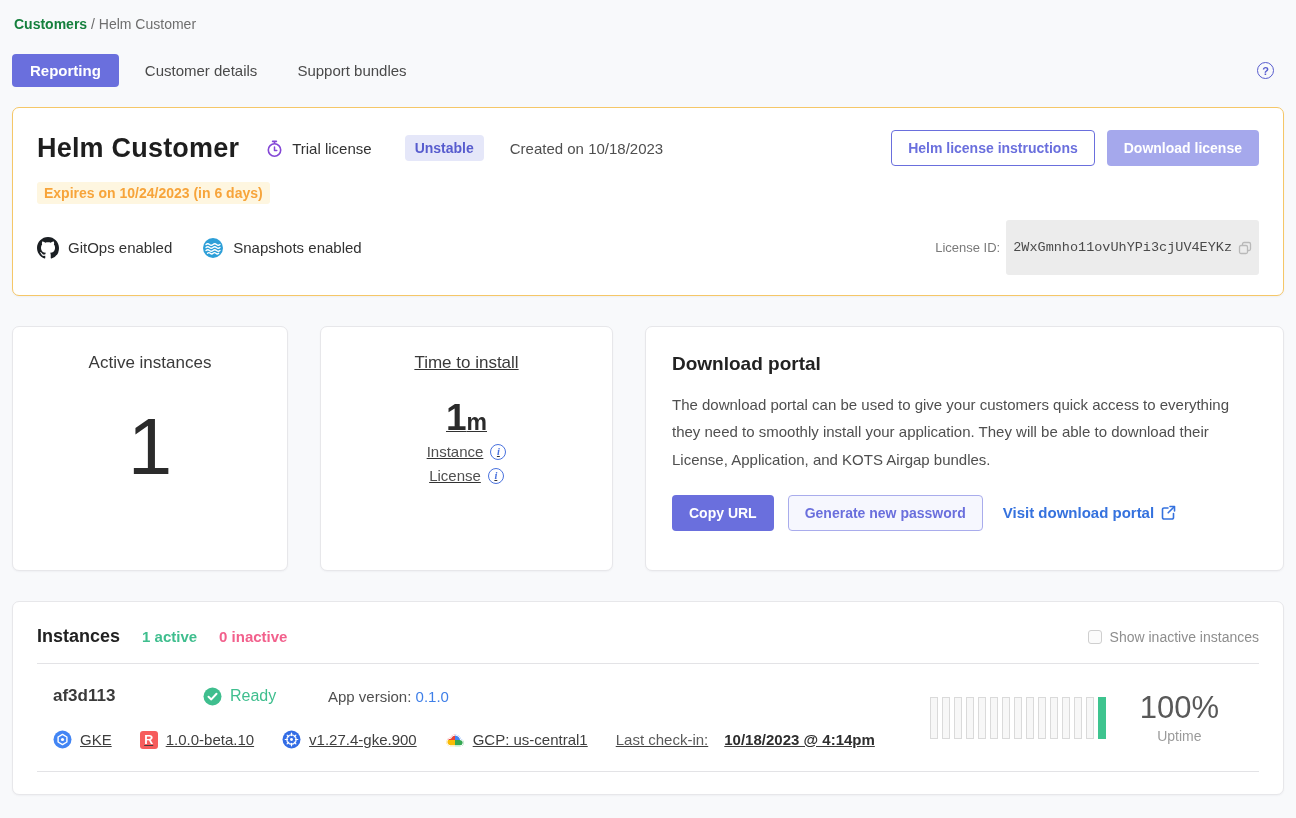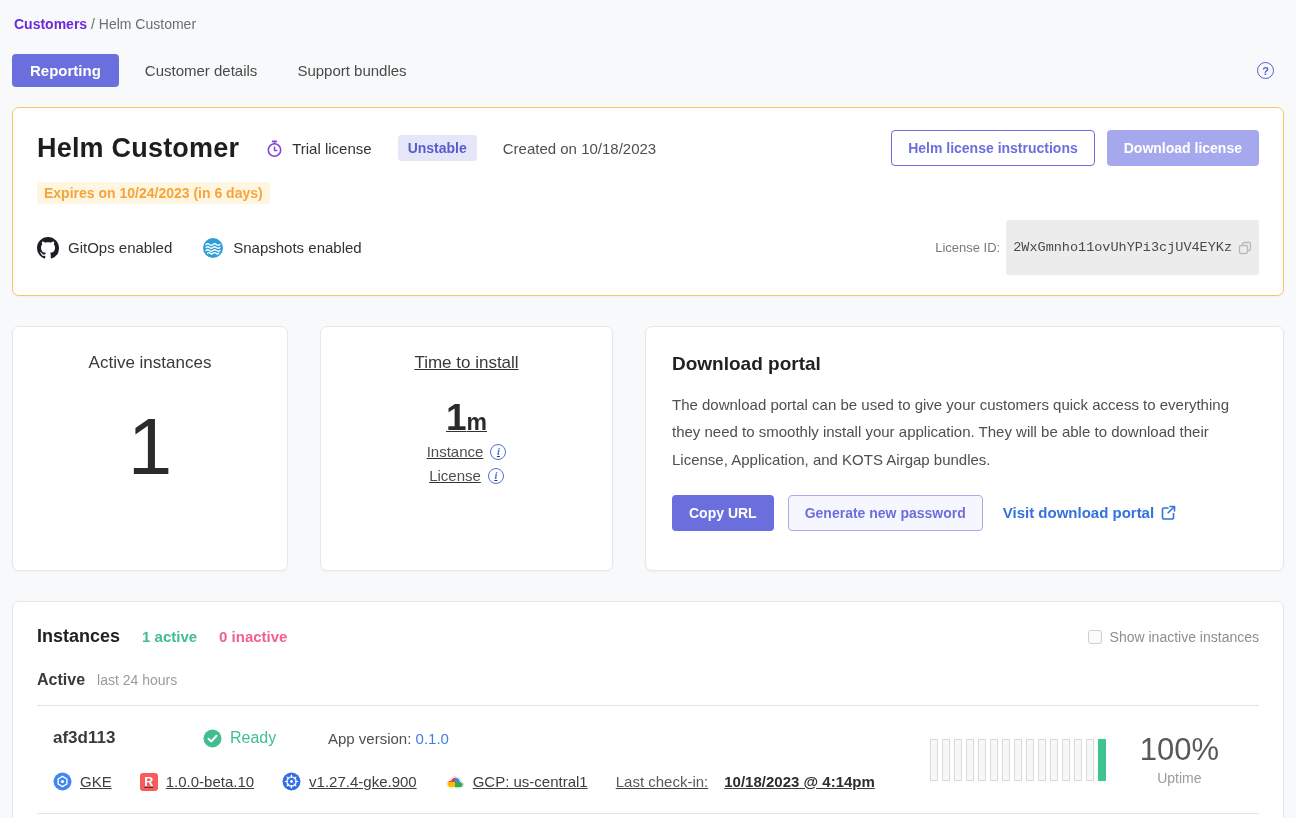--- a/index.html
+++ b/index.html
@@ -22,38 +22,38 @@
   html,body{width:1296px;}
   body{
     background:#F8F9FB;
     font-family:"Liberation Sans","DejaVu Sans",sans-serif;
     color:var(--ink);
     -webkit-font-smoothing:antialiased;
   }
   .page{width:1296px;min-height:818px;padding:12px 12px 18px;}
   
   .breadcrumb{font-size:14px;padding:4px 2px;color:#6B6B6B;}
-  .breadcrumb a{color:#6d28d9;text-decoration:none;font-weight:bold;cursor:pointer;}
+  .breadcrumb a{color:#15803d;text-decoration:none;font-weight:bold;cursor:pointer;}
   .breadcrumb .crumb-current{color:#6E6E6E;}
   
   .tabs{display:flex;align-items:center;margin-top:18px;}
   .tab{font-size:15px;color:#4A4A4A;padding:8px 14px;cursor:pointer;margin-right:12px;}
   .tab.active{background:var(--accent);color:#fff;font-weight:bold;border-radius:4px;padding:8px 18px;}
   .help-btn{margin-left:auto;width:17px;height:17px;border:1.5px solid var(--accent-dark);border-radius:50%;
     color:var(--accent-dark);font-size:11px;font-weight:bold;display:flex;align-items:center;justify-content:center;
     cursor:pointer;margin-right:10px;}
   
   .card{background:#fff;border:1px solid #E7E7EA;border-radius:7px;box-shadow:0 1px 2px rgba(30,30,60,.04);}
   
   .hero{margin-top:20px;border:1px solid var(--gold);padding:22px 24px 20px;}
   .hero-row1{display:flex;align-items:center;}
   .hero-title{font-size:27px;font-weight:bold;color:#1E1E1E;letter-spacing:.2px;}
   .license-type{display:flex;align-items:center;margin-left:26px;font-size:15px;color:var(--ink);}
   .license-type svg{margin-right:8px;}
-  .badge{margin-left:26px;background:var(--badge-bg);color:var(--accent-dark);font-size:14px;font-weight:bold;
+  .badge{margin-left:33px;background:var(--badge-bg);color:var(--accent-dark);font-size:14px;font-weight:bold;
     padding:5px 10px;border-radius:4px;}
   .created{margin-left:26px;font-size:15px;color:var(--ink-soft);}
   .hero-actions{margin-left:auto;display:flex;gap:12px;}
   .btn{font-size:14px;font-weight:bold;border-radius:4px;padding:9px 16px;cursor:pointer;border:1px solid transparent;
     font-family:inherit;}
   .btn-outline{background:#fff;border-color:var(--accent);color:var(--accent);}
   .btn-disabled{background:var(--accent-light);color:#fff;}
   .btn-primary{background:var(--accent);color:#fff;}
   .btn-soft{background:#F6F7FE;border-color:#A9ACEC;color:var(--accent);}
   .expires{display:inline-block;margin-top:16px;font-size:14px;font-weight:bold;color:var(--orange);
@@ -235,24 +235,20 @@
     <div class="inst-head">
       <div class="inst-title">Instances</div>
       <div class="count active">1 active</div>
       <div class="count inactive">0 inactive</div>
       <label class="show-inactive">
         <span class="checkbox"></span>
         <span>Show inactive instances</span>
       </label>
     </div>
 
-    <div class="inst-sub">
-      <div class="inst-sub-title">Active</div>
-      <div class="inst-sub-range">last 24 hours</div>
-    </div>
 
     <div class="inst-row">
       <div class="inst-left">
         <div class="inst-line1">
           <div class="inst-id">af3d113</div>
           <div class="inst-status">
             <svg width="19" height="19" viewBox="0 0 19 19">
               <circle cx="9.5" cy="9.5" r="9" fill="#3FBE8E"></circle>
               <polyline points="5.5,9.8 8.3,12.4 13.5,6.8" fill="none" stroke="#fff" stroke-width="2" stroke-linecap="round" stroke-linejoin="round"></polyline>
             </svg>

